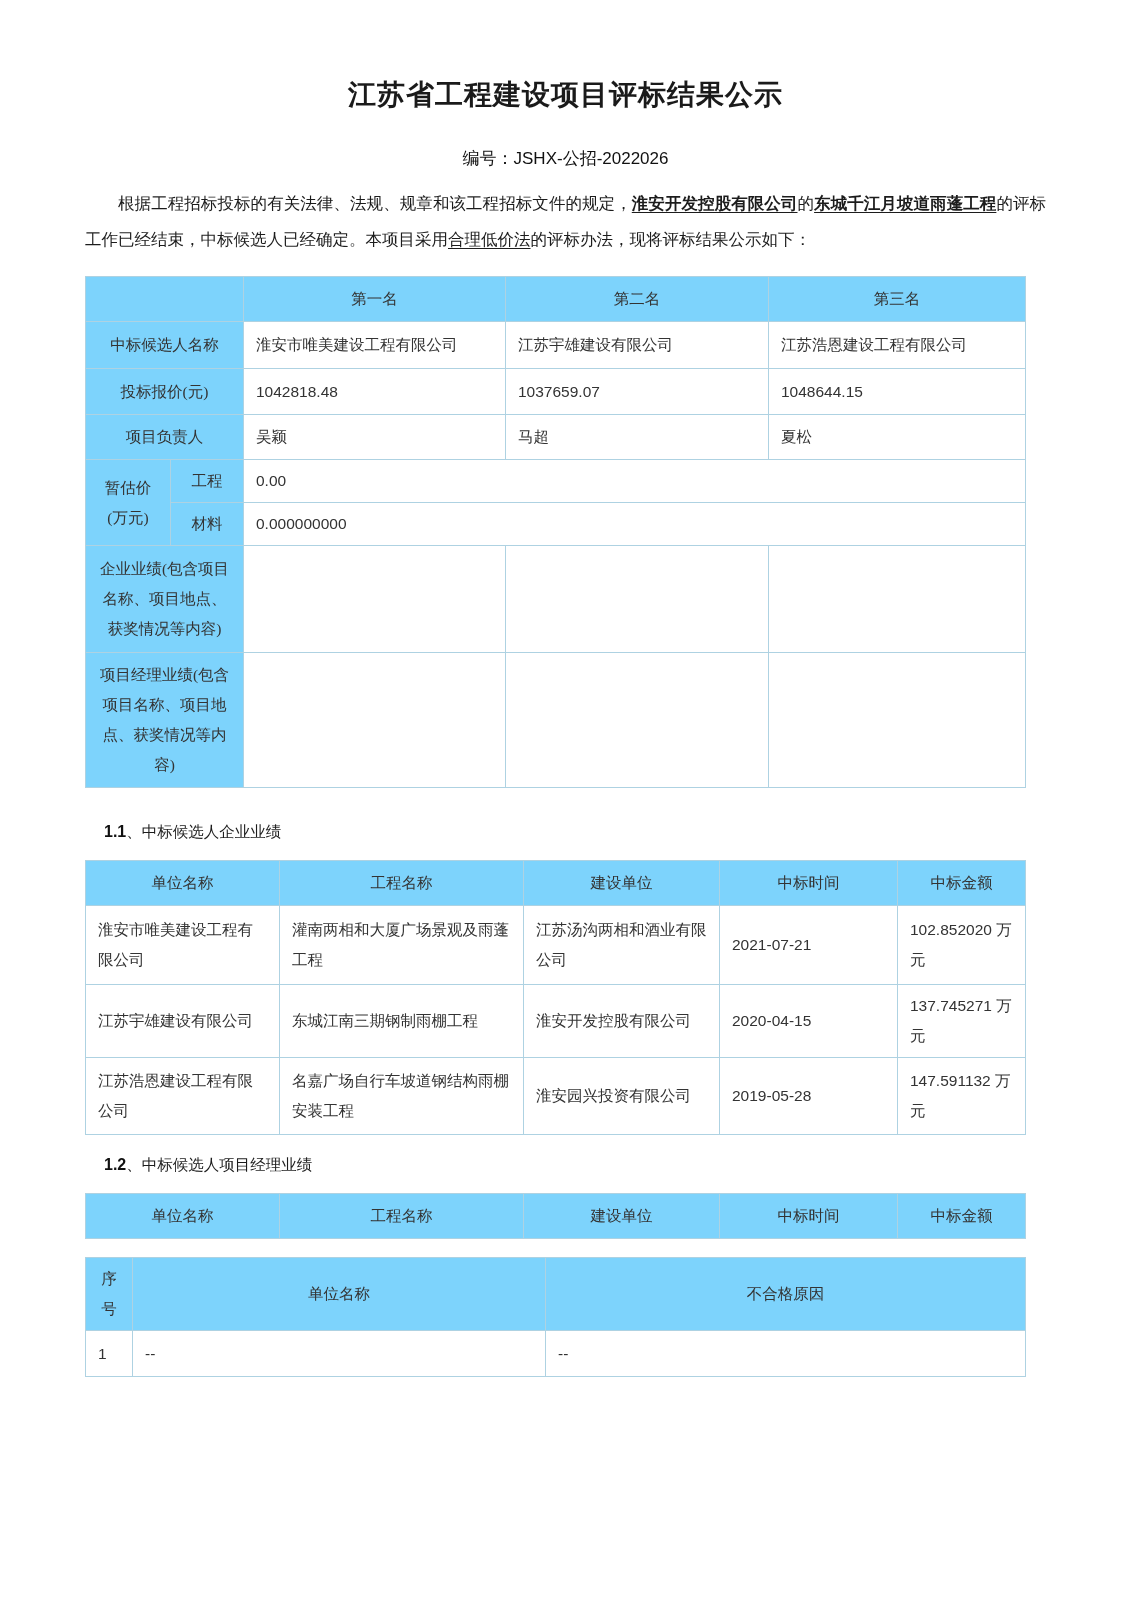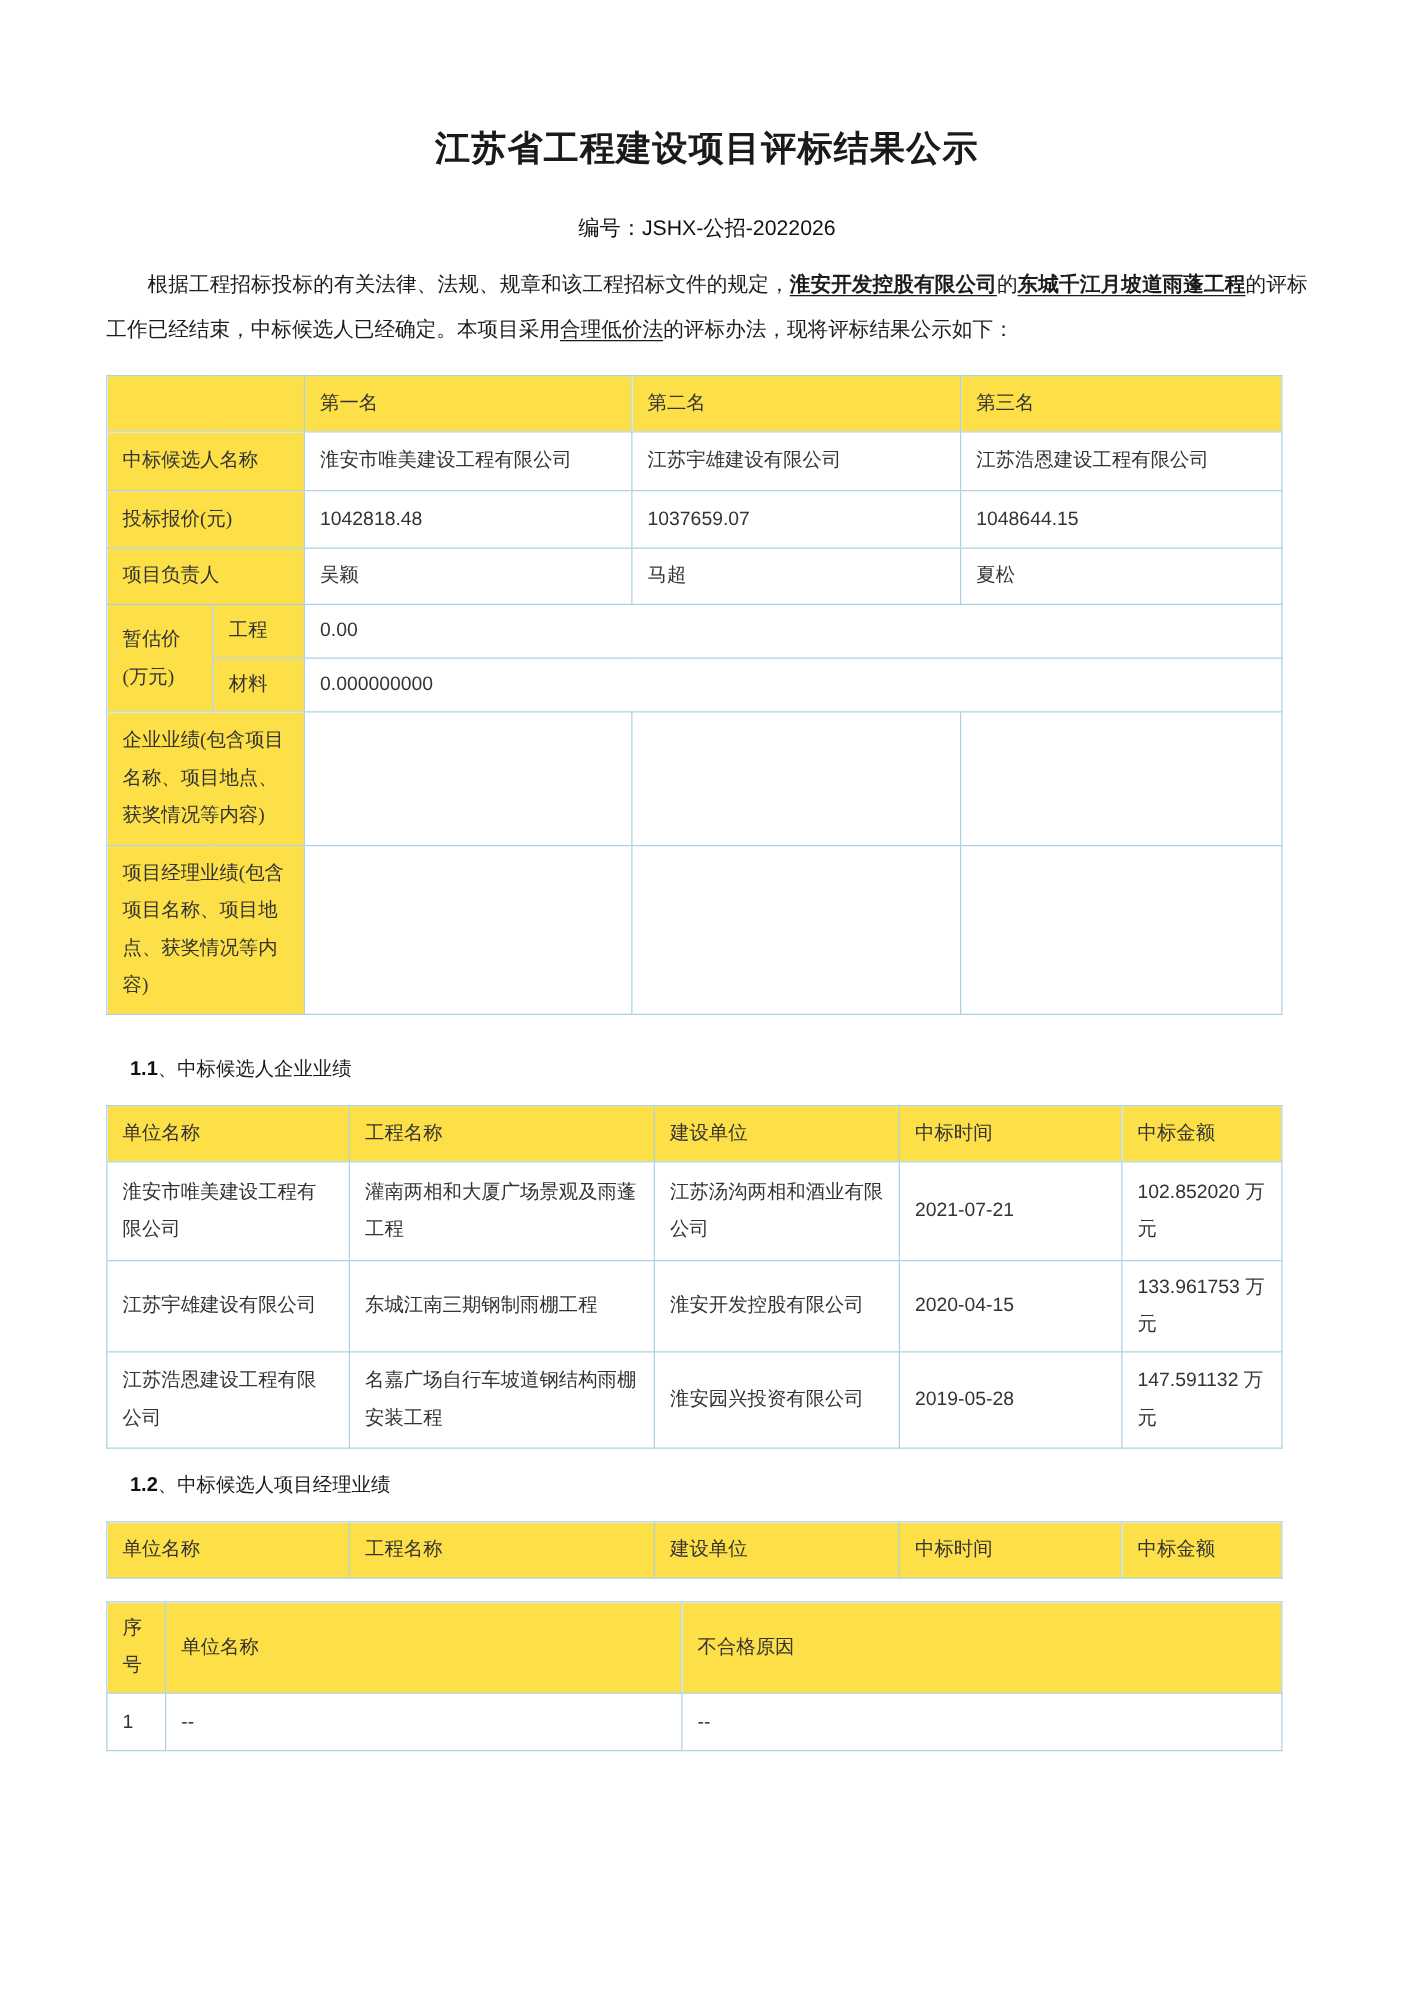--- a/index.html
+++ b/index.html
@@ -4,21 +4,21 @@
 <style>
   html,body{margin:0;padding:0;}
   body{
     width:1131px;height:1600px;background:#ffffff;overflow:hidden;
     font-family:"Liberation Serif","DejaVu Serif",serif;color:#222;
     -webkit-font-smoothing:antialiased;
   }
   .page{position:relative;width:1131px;height:1600px;}
 
   .doc-title{
-    margin:102px 0 0 0;text-align:center;
+    margin:78px 0 0 0;text-align:center;
     font-family:"Liberation Sans","DejaVu Sans",sans-serif;
     font-weight:bold;font-size:28px;line-height:34px;letter-spacing:1px;color:#1a1a1a;
   }
   .doc-no{
     margin:36px 0 0 0;text-align:center;
     font-family:"Liberation Sans","DejaVu Sans",sans-serif;
     font-weight:400;font-size:17px;line-height:22px;color:#111;
   }
   .intro{
     margin:16px 85px 0 85px;width:961px;
@@ -34,21 +34,21 @@
 
   table.tbl{
     margin:18px 0 0 85px;border-collapse:collapse;table-layout:fixed;width:940px;
     empty-cells:show;
   }
   .tbl td{
     border:1px solid #aed2e2;padding:6px 12px;vertical-align:middle;
     font-size:15.5px;line-height:30px;color:#333;overflow:hidden;
     word-break:break-all;
   }
-  .tbl td.lbl{background:#fde047;}
+  .tbl td.lbl{background:#7dd3fc;text-align:center;}
   .tbl td.val{background:#ffffff;}
   .num{
     font-family:"Liberation Sans","DejaVu Sans",sans-serif;
     font-size:16.5px;color:#000;
   }
   .m16{margin-top:16px;}
   .m21{margin-top:21px;}
 </style>
 </head>
 <body>
@@ -142,21 +142,21 @@
       <td class="val">灌南两相和大厦广场景观及雨蓬工程</td>
       <td class="val">江苏汤沟两相和酒业有限公司</td>
       <td class="val num">2021-07-21</td>
       <td class="val num">102.852020 万元</td>
     </tr>
     <tr style="height:45px">
       <td class="val">江苏宇雄建设有限公司</td>
       <td class="val">东城江南三期钢制雨棚工程</td>
       <td class="val">淮安开发控股有限公司</td>
       <td class="val num">2020-04-15</td>
-      <td class="val num">133.961753 万元</td>
+      <td class="val num">137.745271 万元</td>
     </tr>
     <tr style="height:77px">
       <td class="val">江苏浩恩建设工程有限公司</td>
       <td class="val">名嘉广场自行车坡道钢结构雨棚安装工程</td>
       <td class="val">淮安园兴投资有限公司</td>
       <td class="val num">2019-05-28</td>
       <td class="val num">147.591132 万元</td>
     </tr>
   </tbody>
     </table>

